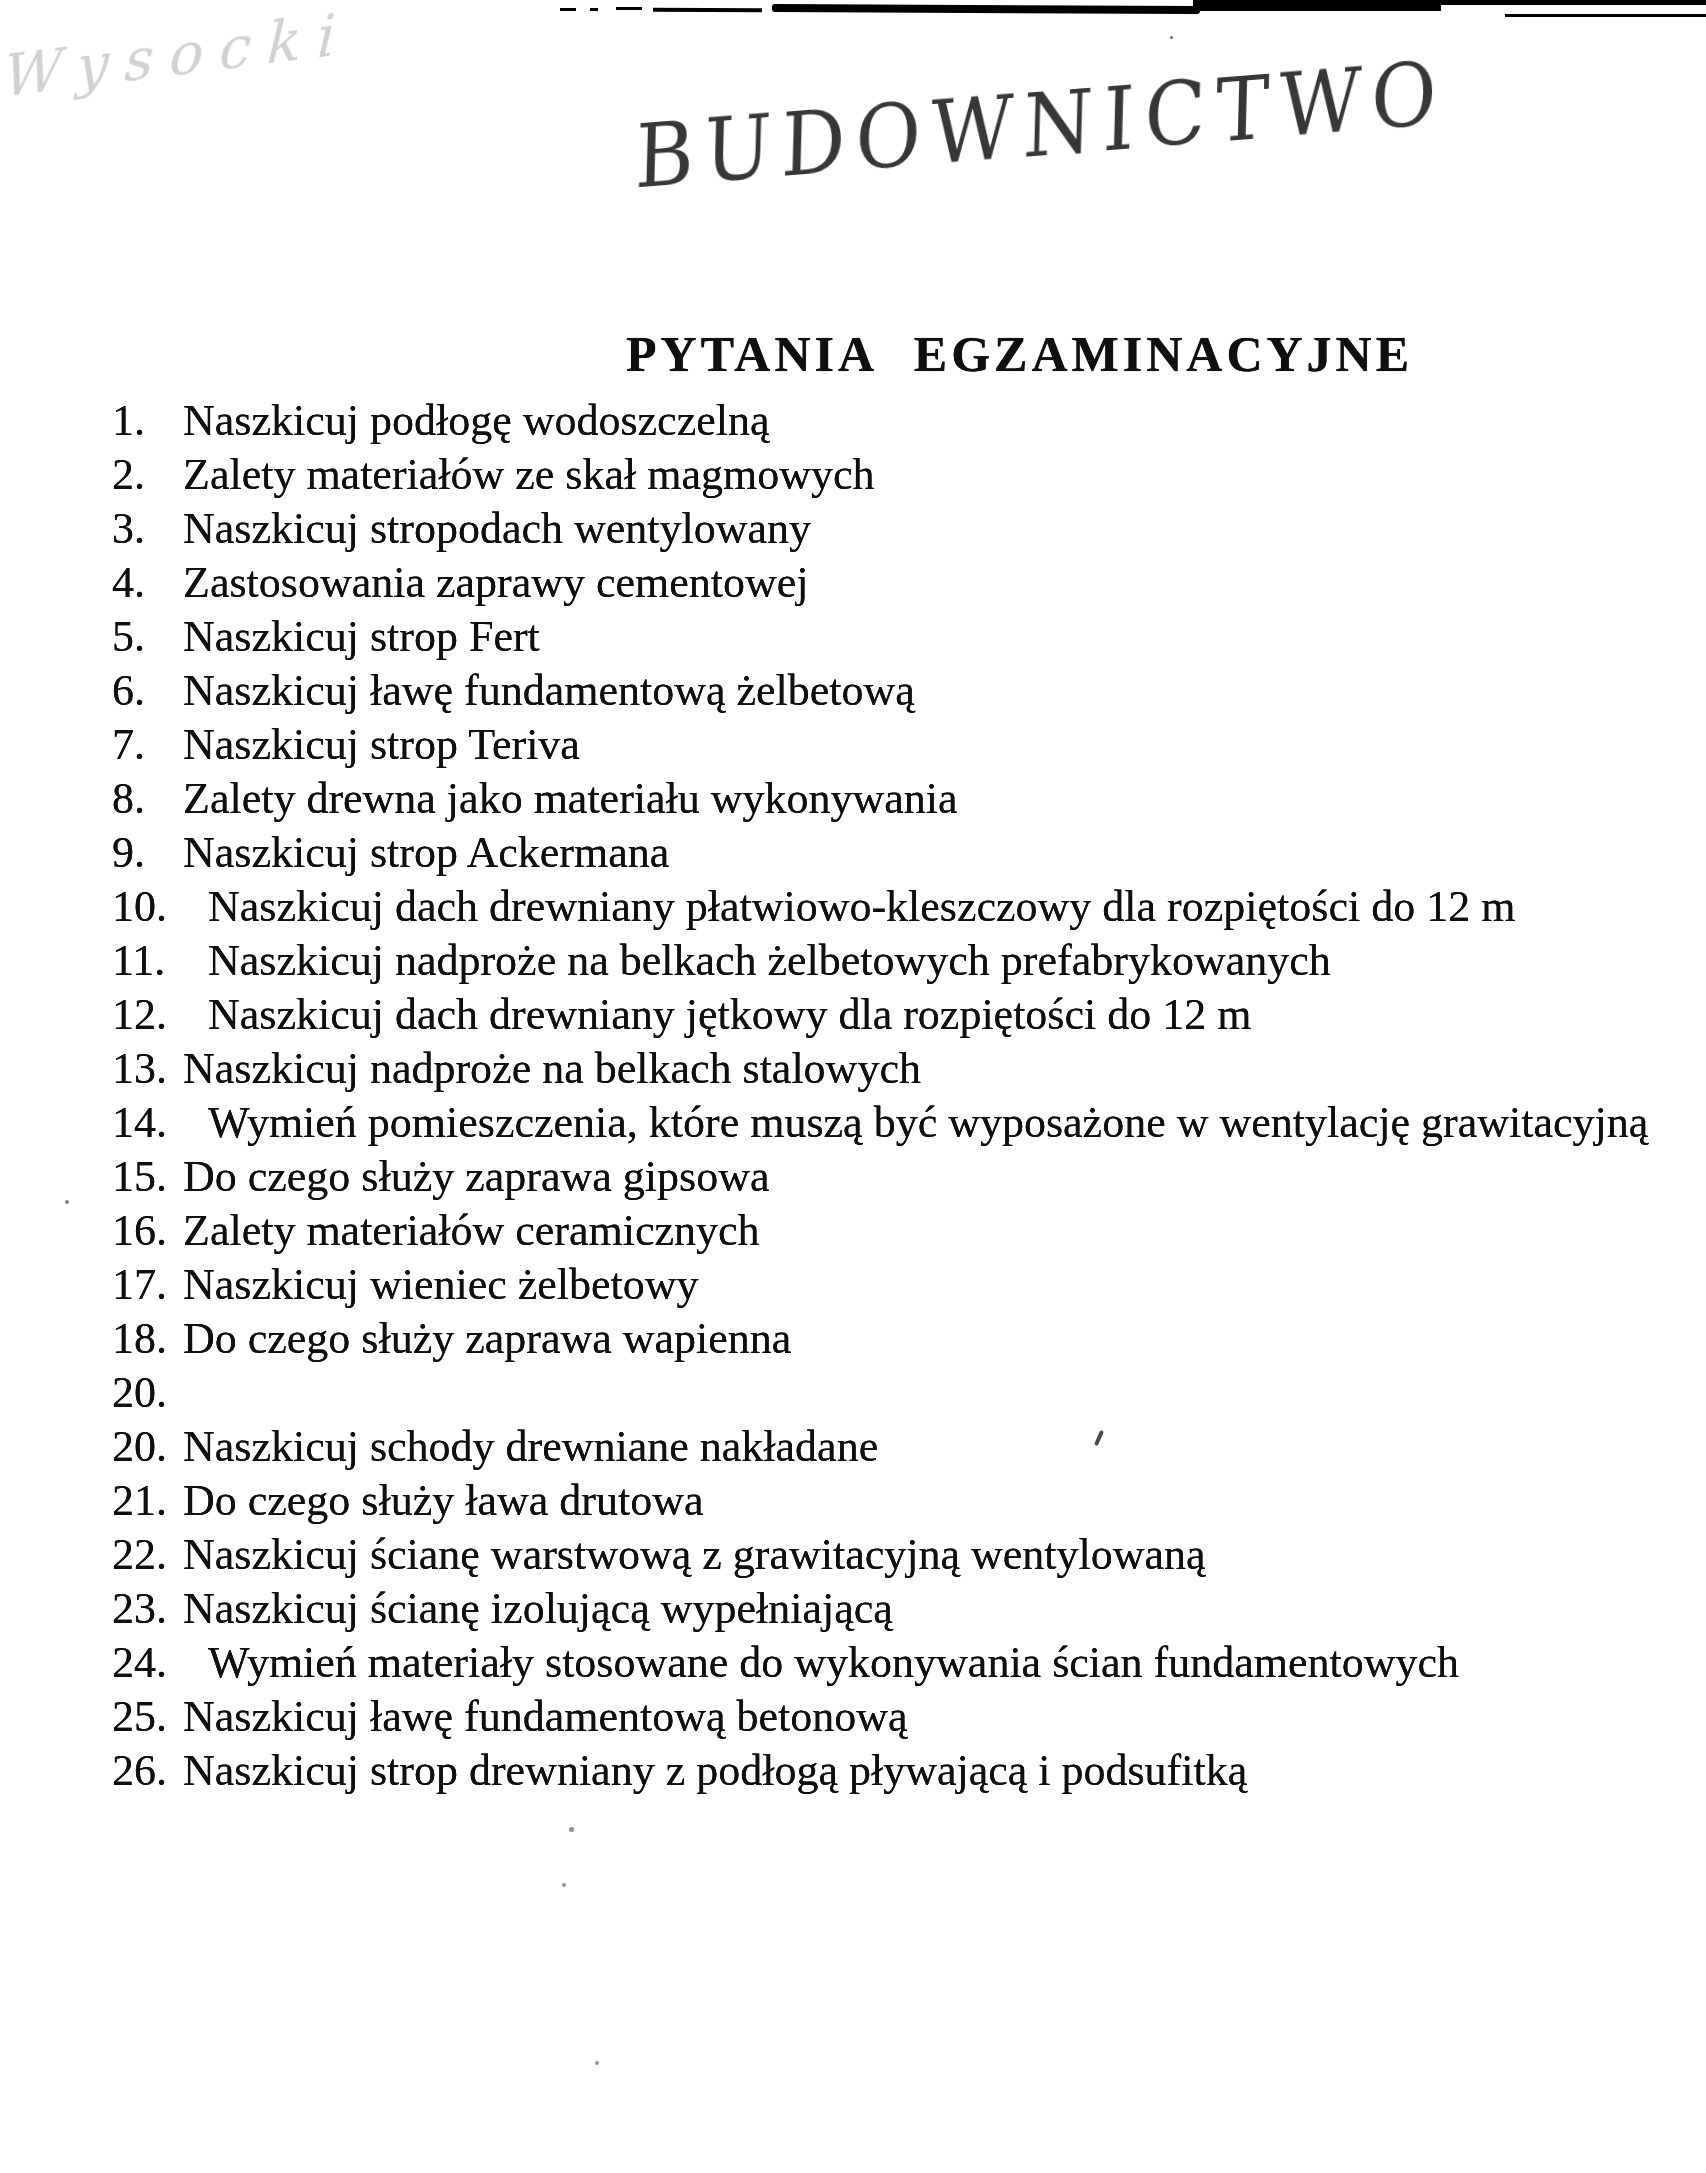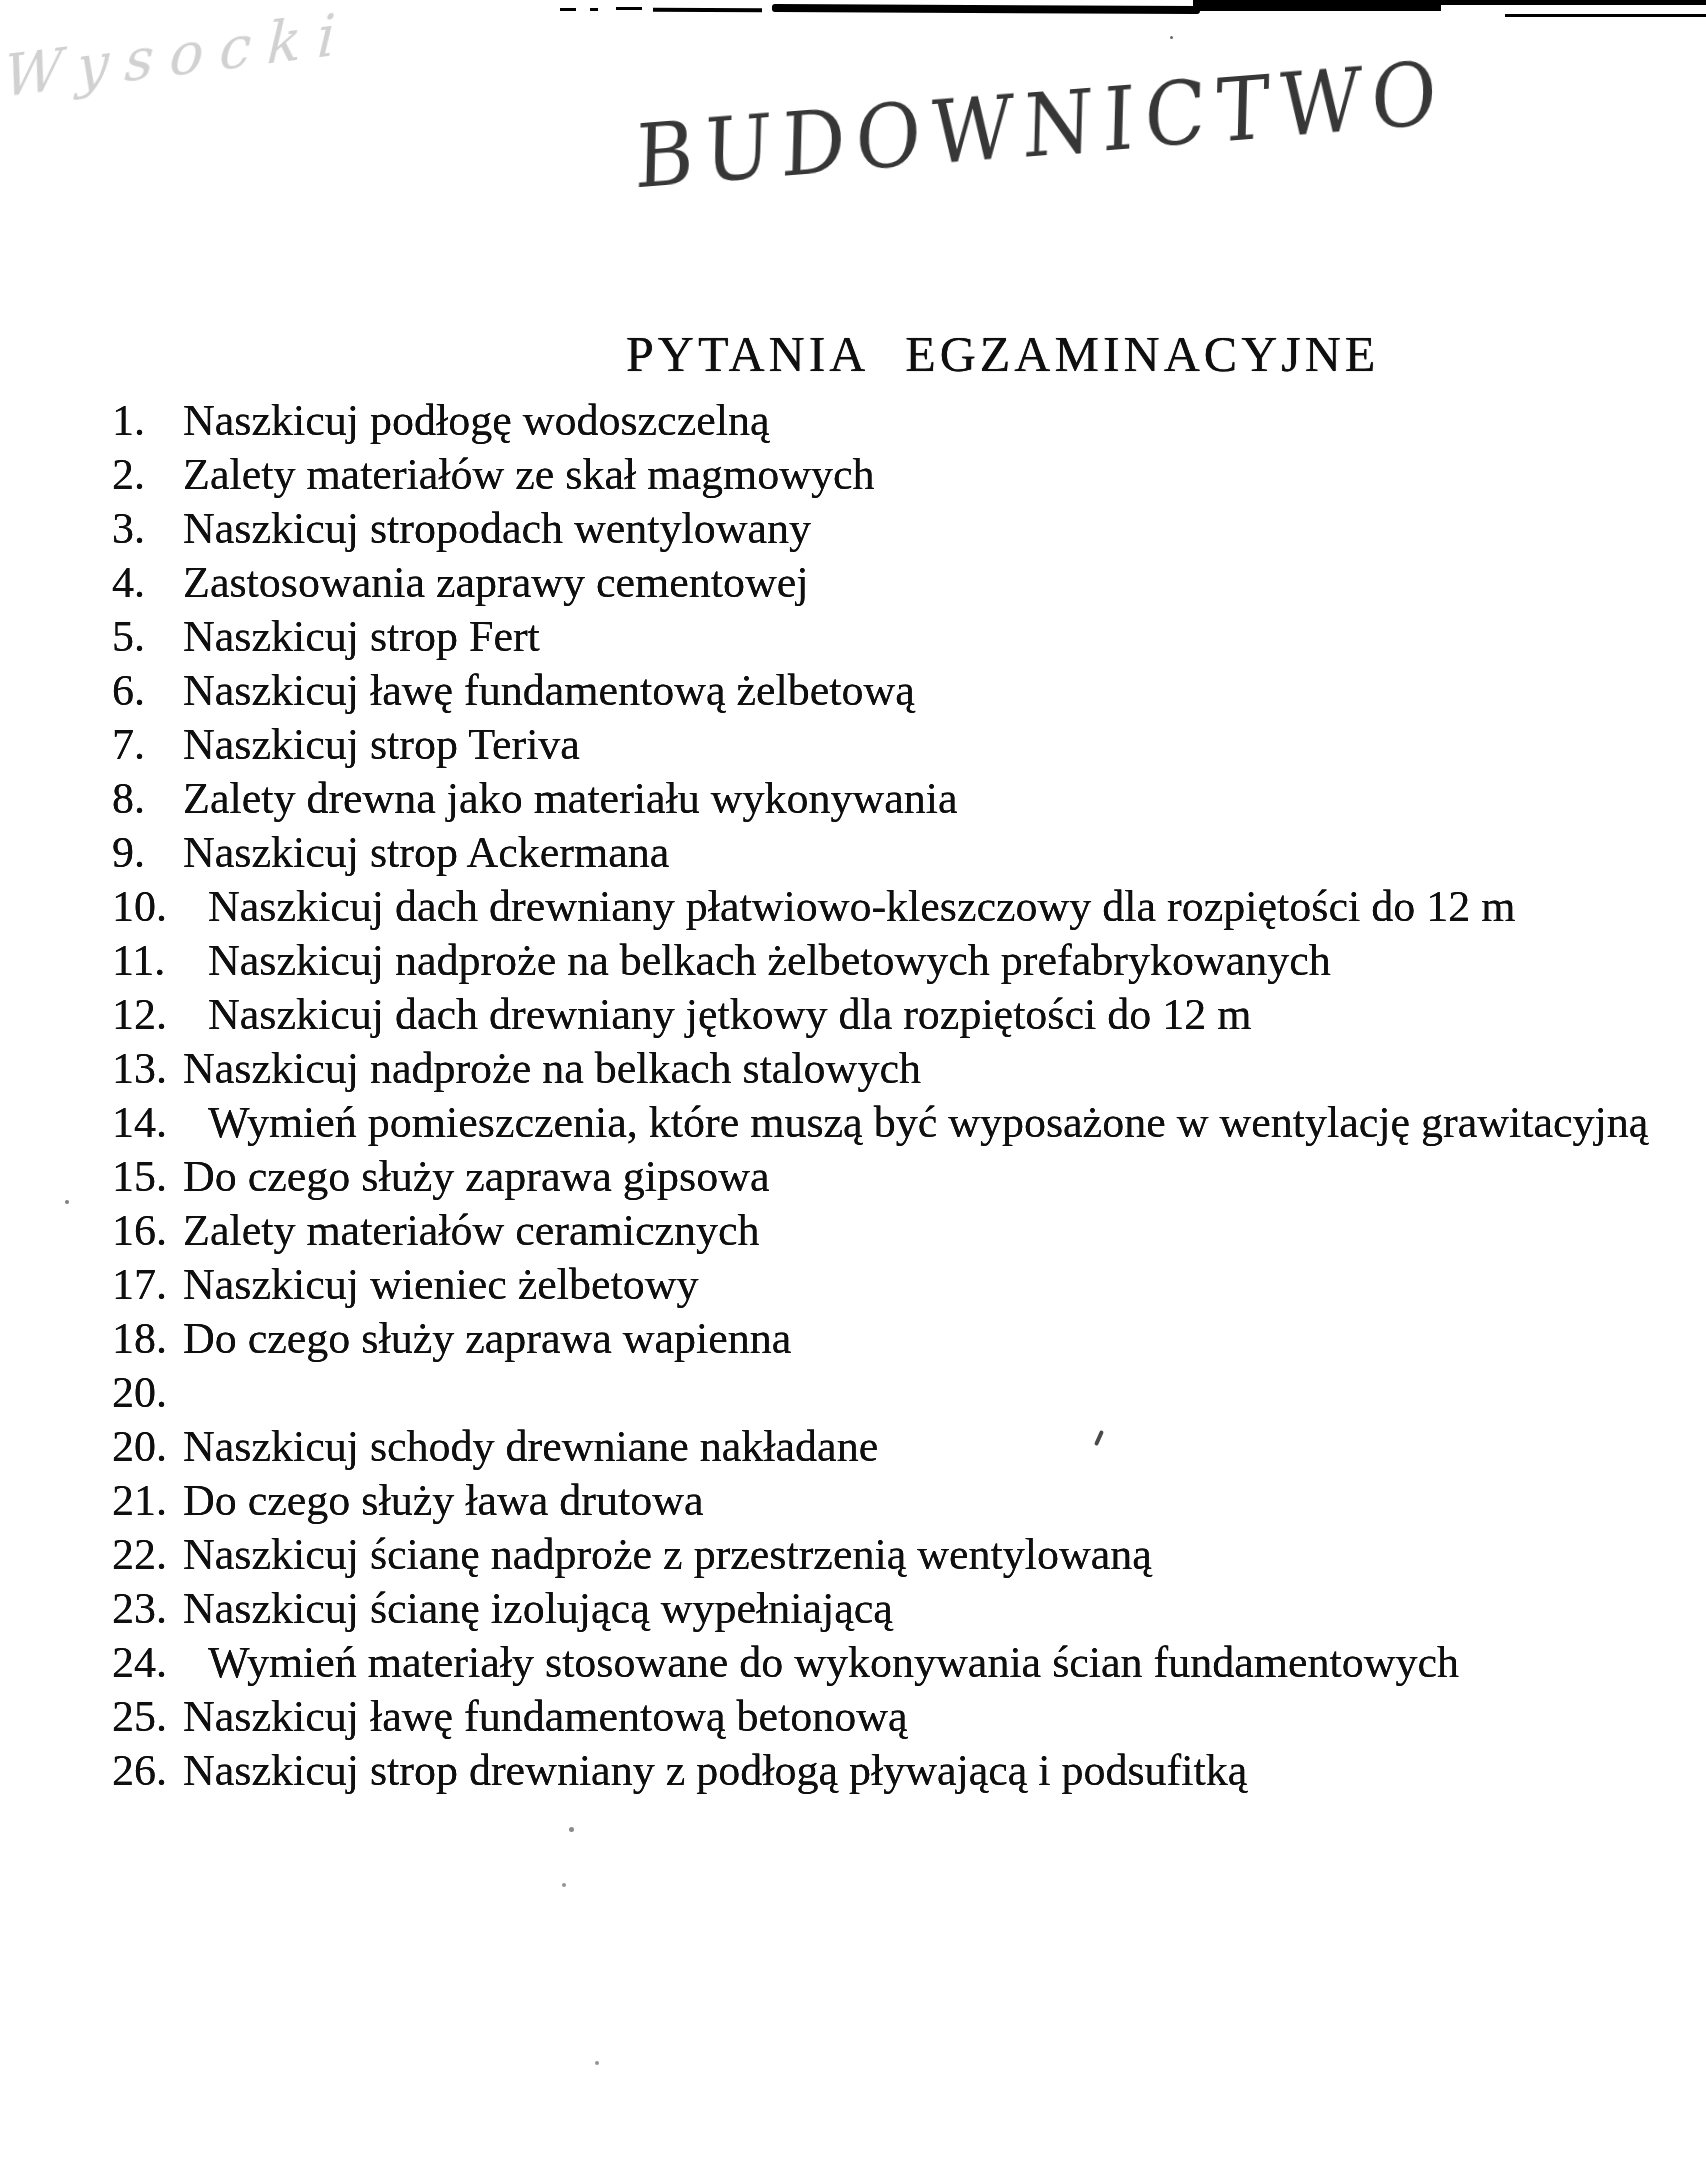--- a/index.html
+++ b/index.html
@@ -40,21 +40,21 @@
     font-size:87px;letter-spacing:11px;
     color:#1c1c1c;opacity:.88;
     transform:rotate(-4.5deg) skewX(-6deg) scaleX(.92);
     transform-origin:left bottom;
     filter:blur(0.5px);
     white-space:nowrap;
   }
   
   .title{
     position:absolute;left:626px;top:291px;
-    font-size:50px;font-weight:normal;
+    font-size:50px;font-weight:bold;
     letter-spacing:4px;word-spacing:22px;
     text-shadow:0 0 0.7px #000;
     white-space:nowrap;
   }
   
   .qlist{
     position:absolute;left:112px;top:394px;width:1595px;
     font-size:44px;line-height:54px;
     text-shadow:0 0 0.6px #000;
   }
@@ -170,21 +170,21 @@
     <div class="qrow">
         <span class="qnum">20.</span>
         <span class="qtxt">Naszkicuj schody drewniane nakładane</span>
       </div>
     <div class="qrow">
         <span class="qnum">21.</span>
         <span class="qtxt">Do czego służy ława drutowa</span>
       </div>
     <div class="qrow">
         <span class="qnum">22.</span>
-        <span class="qtxt">Naszkicuj ścianę nadproże z przestrzenią wentylowaną</span>
+        <span class="qtxt">Naszkicuj ścianę warstwową z grawitacyjną wentylowaną</span>
       </div>
     <div class="qrow">
         <span class="qnum">23.</span>
         <span class="qtxt">Naszkicuj ścianę izolującą wypełniającą</span>
       </div>
     <div class="qrow ind">
         <span class="qnum">24.</span>
         <span class="qtxt">Wymień materiały stosowane do wykonywania ścian fundamentowych</span>
       </div>
     <div class="qrow">

